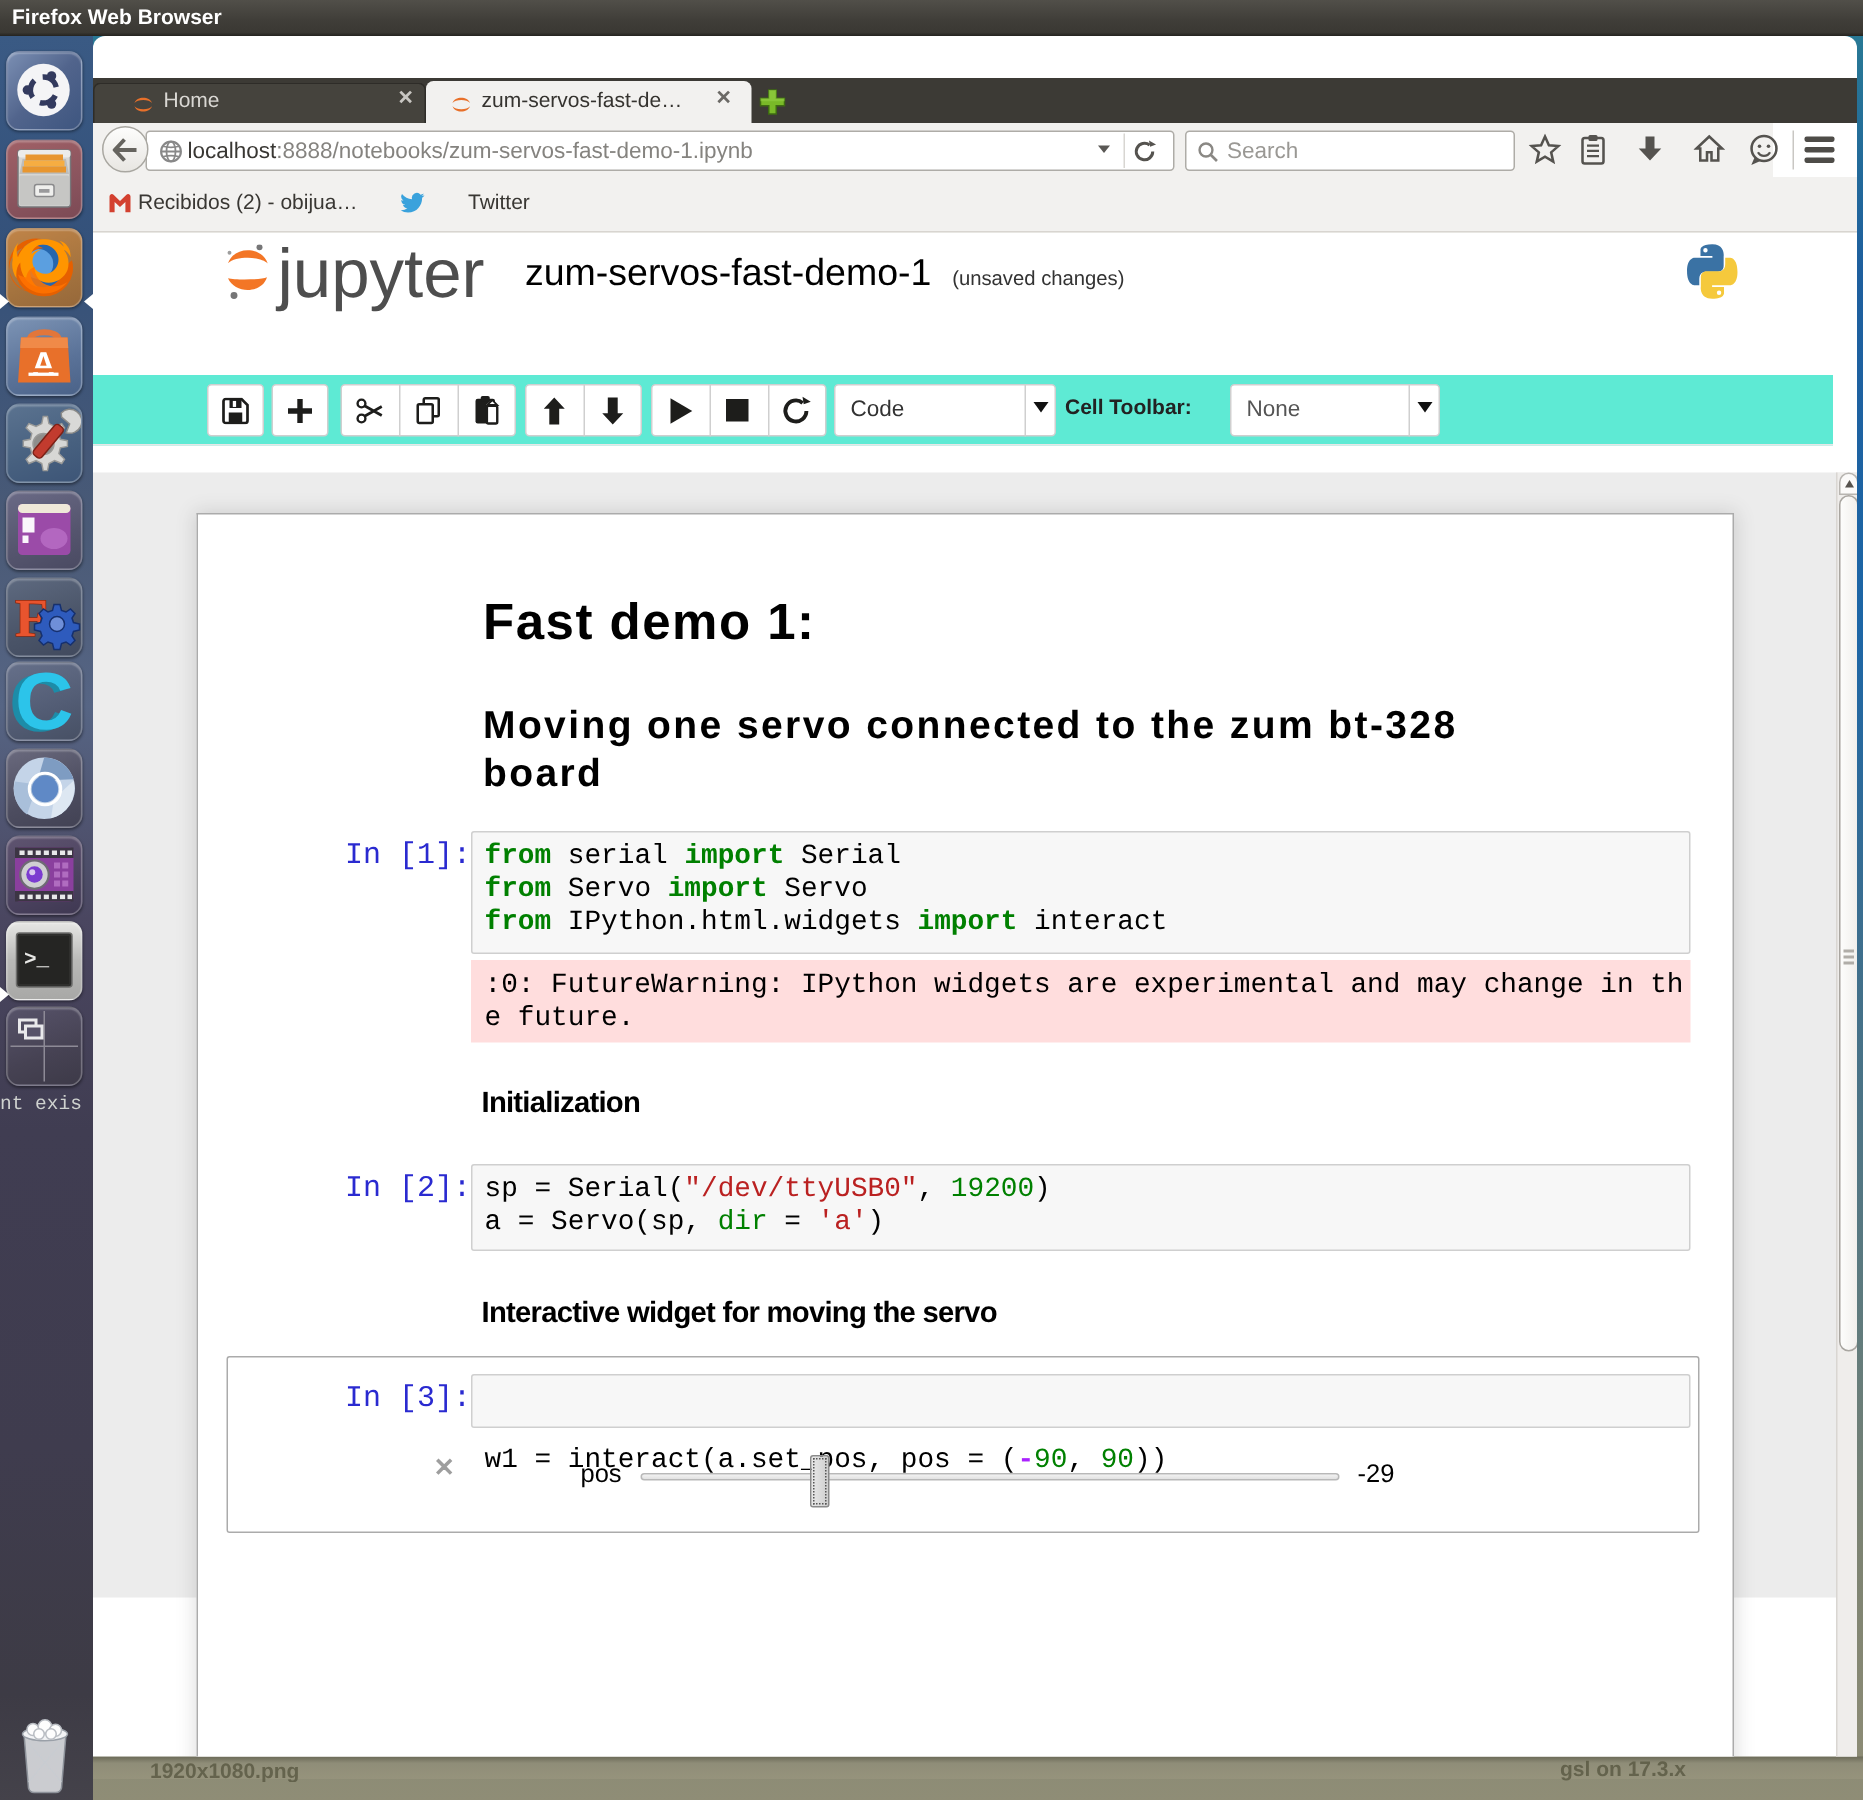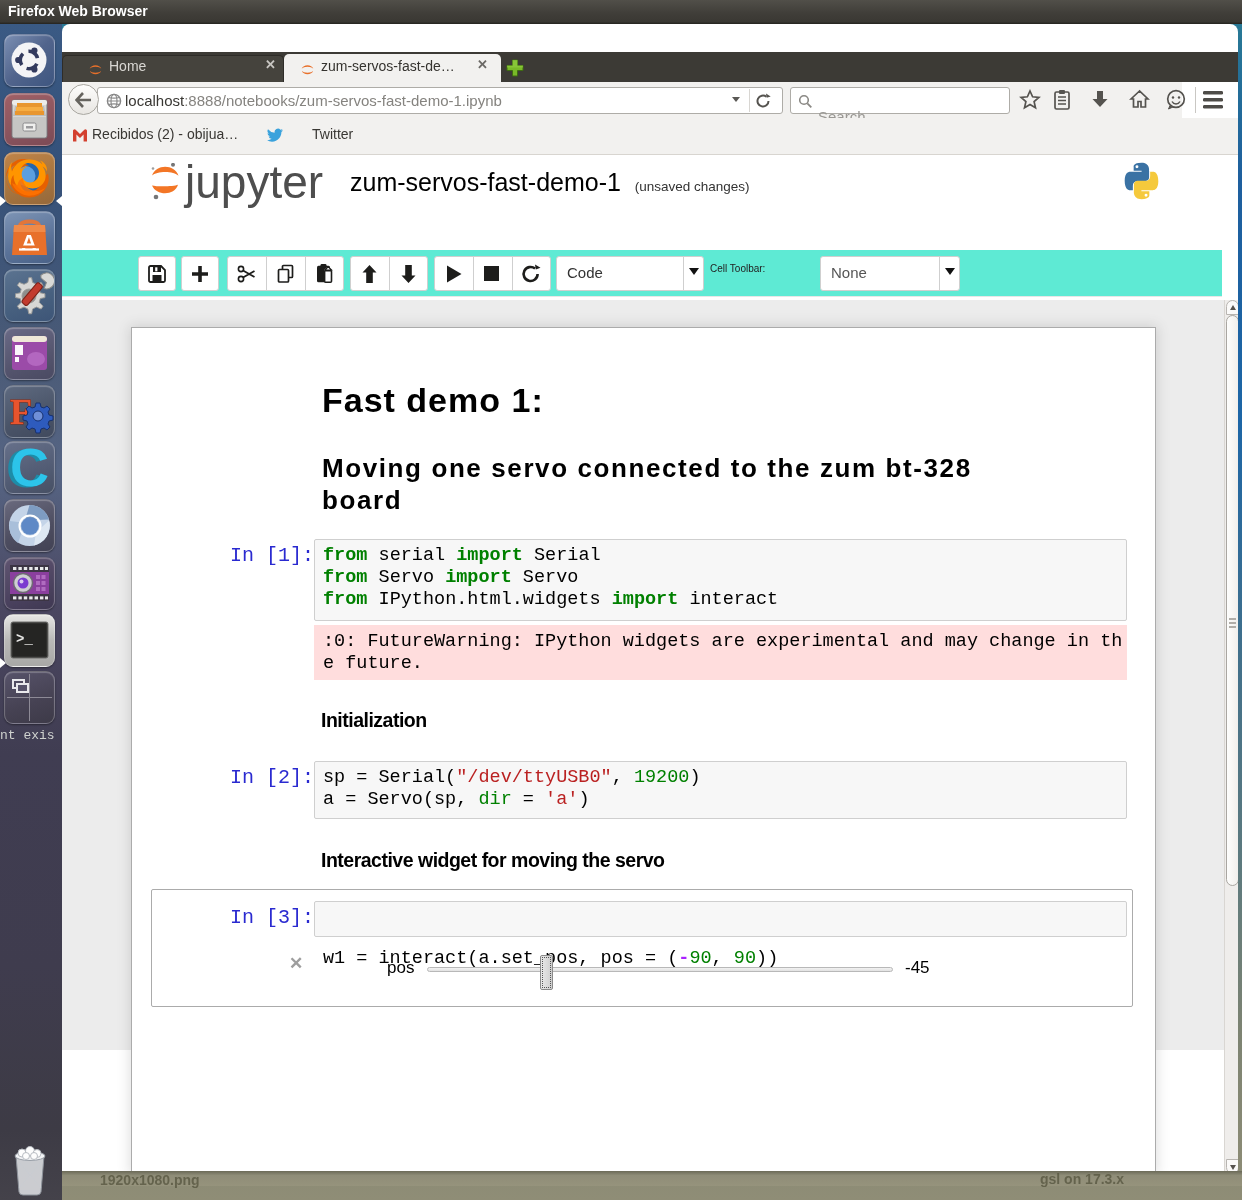--- a/index.html
+++ b/index.html
@@ -36,21 +36,21 @@
   #searchbox { position:absolute; left:728px; top:5px; width:220px; height:27px; background:#fff; border:1px solid #aeaca7; border-radius:3px; }
   #backbtn { position:absolute; left:6px; top:2px; width:31px; height:31px; border-radius:50%; background:linear-gradient(180deg,#fdfdfc,#e8e6e2); border:1px solid #a9a7a1; }
 
   
   #jheader { position:absolute; left:0; top:132px; width:1176px; height:54px; background:#fff; }
   #jmenu { position:absolute; left:0; top:186px; width:1176px; height:40px; background:#fff; }
   #jmenu .bg { position:absolute; left:0; top:0; width:1099px; height:40px; background:#f8f8f8; border:1px solid #e7e7e7; border-left:none; border-radius:0 4px 4px 0; }
   .mitem { position:absolute; top:10px; font-size:15px; color:#555; }
   #jtoolbar { position:absolute; left:0; top:226px; width:1160px; height:47px; background:#5eead4; border-bottom:1px solid #e7e7e7; }
   .tbtn { position:absolute; top:6px; height:35px; background:#fff; border:1px solid #cfcfcf; }
-  #jsite { position:absolute; left:0; top:276px; width:1176px; height:750px; background:#ececec; }
+  #jsite { position:absolute; left:0; top:291px; width:1176px; height:750px; background:#ececec; }
   #page { position:absolute; left:69px; top:27px; width:1025px; height:847px; background:#fff; border:1px solid #ababab; border-bottom:none; box-shadow:0 0 12px 1px rgba(87,87,87,0.2); }
 
   
   #sbar { position:absolute; left:1162px; top:0px; width:14px; height:874px; background:#efedeb; border-left:1px solid #d9d6d2; }
 
   
   .mono { font-family:"Liberation Mono", monospace; }
   .prompt-in { color:#2a2ad0; font-size:20px; line-height:22px; }
   .code { font-size:18.5px; line-height:22.1px; color:#000; white-space:pre; }
   .inputarea { background:#f7f7f7; border:1px solid #cfcfcf; border-radius:2px; }
@@ -104,21 +104,21 @@
       <svg class="abs" style="left:657px;top:5px;" width="16" height="16" viewBox="0 0 16 16">
         <path d="M13.5 8 a5.5 5.5 0 1 1 -2.1-4.3" fill="none" stroke="#55534f" stroke-width="2"></path>
         <path d="M11 0.6 l0.7 4.2 4-1.4 z" fill="#55534f"></path>
       </svg>
     </div>
     <div id="searchbox">
       <svg class="abs" style="left:7px;top:6px;" width="15" height="15" viewBox="0 0 15 15">
         <circle cx="6" cy="6" r="4.3" fill="none" stroke="#8a8884" stroke-width="1.6"></circle>
         <line x1="9.3" y1="9.3" x2="13.3" y2="13.3" stroke="#8a8884" stroke-width="1.8"></line>
       </svg>
-      <div class="abs" style="left:27px;top:4px;font-size:15px;color:#9a9894;margin-top:16px;">Search</div>
+      <div class="abs" style="left:27px;top:4px;font-size:15px;color:#9a9894;">Search</div>
     </div>
     <div id="backbtn"></div>
     <svg class="abs" style="left:13px;top:10px;" width="17" height="16" viewBox="0 0 17 16">
       <path d="M8 1 L1.5 8 L8 15 M1.5 8 H16" fill="none" stroke="#66645f" stroke-width="2.6"></path>
     </svg>
 
     <svg class="abs" style="left:957px;top:7px;" width="22" height="22" viewBox="0 0 22 22">
       <path d="M11 2 l2.6 5.8 6.3 .6 -4.8 4.2 1.4 6.2 -5.5-3.3 -5.5 3.3 1.4-6.2 -4.8-4.2 6.3-.6 z" fill="none" stroke="#55534f" stroke-width="1.7"></path>
     </svg>
     <svg class="abs" style="left:990px;top:7px;" width="20" height="22" viewBox="0 0 20 22">
@@ -224,21 +224,21 @@
     </svg>
     <svg class="abs" style="left:459px;top:14px;" width="20" height="20" viewBox="0 0 20 20">
       <path d="M16.6 10 a7 7 0 1 1-2.5-5.4" fill="none" stroke="#1d1d1b" stroke-width="2.6"></path>
       <path d="M14 0.5 l0.8 5 4.7-1.7 z" fill="#1d1d1b"></path>
     </svg>
 
     <div class="tbtn" style="left:494px;width:148px;border-radius:3px;"></div>
     <div class="abs" style="left:505px;top:14px;font-size:15px;color:#333;">Code</div>
     <div class="abs" style="left:621px;top:6px;width:1px;height:35px;background:#cfcfcf;"></div>
     <div class="abs" style="left:627px;top:18px;width:0;height:0;border-left:5px solid transparent;border-right:5px solid transparent;border-top:7px solid #111;"></div>
-    <div class="abs" style="left:648px;top:13px;font-size:10px;color:#222;font-weight:normal;">Cell Toolbar:</div>
+    <div class="abs" style="left:648px;top:13px;font-size:14px;color:#222;font-weight:bold;">Cell Toolbar:</div>
     <div class="tbtn" style="left:758px;width:140px;border-radius:3px;"></div>
     <div class="abs" style="left:769px;top:14px;font-size:15px;color:#555;">None</div>
     <div class="abs" style="left:877px;top:6px;width:1px;height:35px;background:#cfcfcf;"></div>
     <div class="abs" style="left:883px;top:18px;width:0;height:0;border-left:5px solid transparent;border-right:5px solid transparent;border-top:7px solid #111;"></div>
   </div>
   <div id="jsite">
     <div id="page">
       <div class="abs" style="left:190px;top:55px;font-size:34px;font-weight:bold;color:#000;line-height:34px;letter-spacing:1px;">Fast demo 1:</div>
       <div class="abs" style="left:190px;top:125px;font-size:26px;font-weight:bold;color:#000;line-height:31.5px;letter-spacing:1.6px;">Moving one servo connected to the zum bt-328<br>board</div>
 
@@ -259,21 +259,21 @@
 
       <div class="abs" style="left:19px;top:561px;width:982px;height:118px;border:1px solid #ababab;border-radius:2px;"></div>
       <div class="mono abs prompt-in" style="left:98px;top:579px;">In&nbsp;[3]:</div>
       <div class="inputarea abs" style="left:182px;top:573px;width:813px;height:36px;"></div>
       <div class="mono code abs" style="left:191px;top:579px;margin-top:41px;">w1 = interact(a.set_pos, pos = (<span class="op">-</span><span class="nu">90</span>, <span class="nu">90</span>))</div>
 
       <div class="abs" style="left:157px;top:625px;color:#9e9e9e;font-size:17px;font-weight:bold;">✕</div>
       <div class="abs" style="left:255px;top:630px;font-size:17px;color:#000;">pos</div>
       <div class="abs" style="left:295px;top:639px;width:466px;height:5px;background:linear-gradient(180deg,#f2f2f2,#e2e2e2);border:1px solid #b8b8b8;border-radius:3px;"></div>
       <div class="abs" style="left:408px;top:627px;width:13px;height:35px;background:linear-gradient(90deg,#e8e8e8,#cfcfcf);border:1px solid #8a8a8a;border-radius:2px;outline:1px dotted #555;outline-offset:-3px;"></div>
-      <div class="abs" style="left:773px;top:630px;font-size:17px;color:#000;">-45</div>
+      <div class="abs" style="left:773px;top:630px;font-size:17px;color:#000;">-29</div>
     </div>
     <div id="sbar">
       <div class="abs" style="left:1px;top:0;width:13px;height:15px;background:#fbfaf9;border:1px solid #b8b5b1;border-radius:7px 7px 0 0;"></div>
       <div class="abs" style="left:4.5px;top:5px;width:0;height:0;border-left:3.5px solid transparent;border-right:3.5px solid transparent;border-bottom:5px solid #57534e;"></div>
       <div class="abs" style="left:1px;top:15px;width:13px;height:571px;background:linear-gradient(90deg,#fdfdfc,#f1efec);border:1px solid #a9a6a1;border-radius:7px;"></div>
       <div class="abs" style="left:4px;top:318px;width:7px;height:1.5px;background:#b0ada8;"></div>
       <div class="abs" style="left:4px;top:322px;width:7px;height:1.5px;background:#b0ada8;"></div>
       <div class="abs" style="left:4px;top:326px;width:7px;height:1.5px;background:#b0ada8;"></div>
       <div class="abs" style="left:1px;top:859px;width:13px;height:15px;background:#fbfaf9;border:1px solid #b8b5b1;border-radius:0 0 7px 7px;"></div>
       <div class="abs" style="left:4.5px;top:865px;width:0;height:0;border-left:3.5px solid transparent;border-right:3.5px solid transparent;border-top:5px solid #57534e;"></div>

